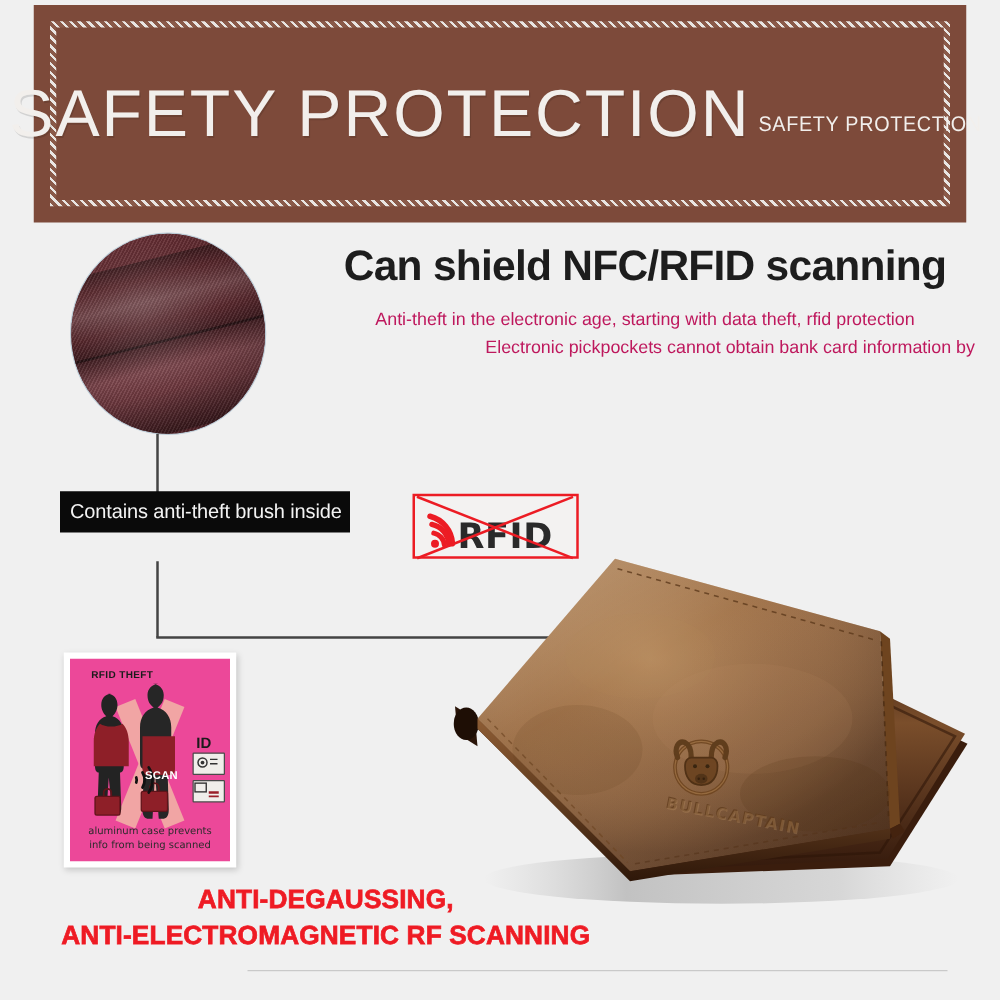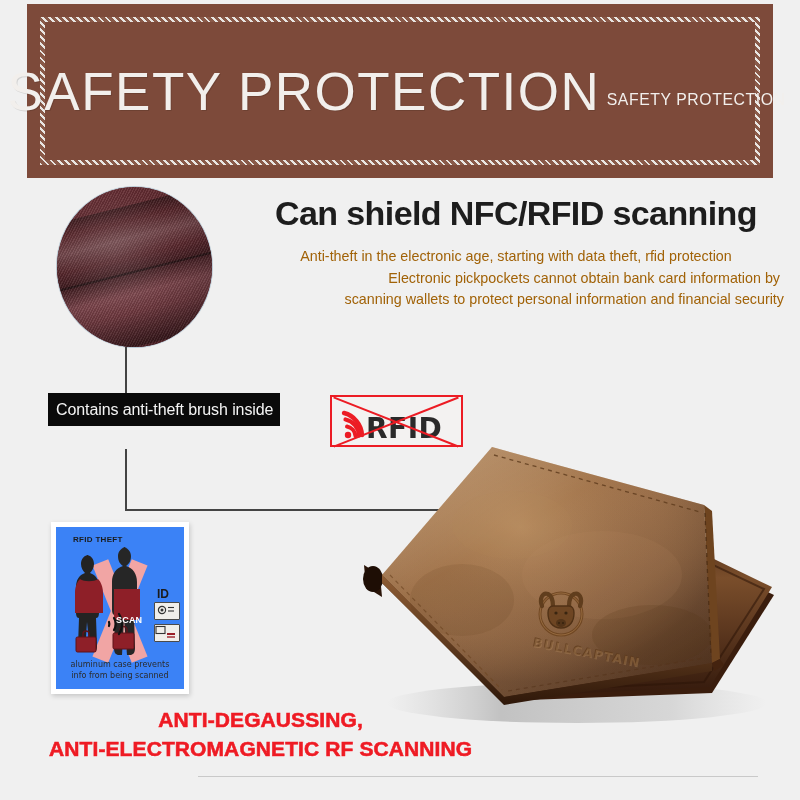--- a/index.html
+++ b/index.html
@@ -91,21 +91,21 @@
     color: #1d1d1d;
     font-weight: 700;
     line-height: 1.2;
     letter-spacing: -0.6px;
     margin-top: 1px;
     white-space: nowrap;
   }
   .para {
     margin-top: 12px;
     font-size: 14.3px;
-    color: #a16207;
+    color: #be185d;
     line-height: 1.52;
     font-weight: 400;
   }
   .para div { white-space: nowrap; }
   .para .l1 { text-align: center; }
   .para .l2 { text-align: right; padding-right: 4px;}
   .para .l3 { text-align: right; padding-right: 0px;}
 
   
   .fabric-circle {
@@ -266,21 +266,21 @@
     top: 522px;
     width: 138px;
     height: 172px;
     background: #ffffff;
     box-shadow: 1px 2px 5px rgba(0,0,0,0.18);
     overflow: hidden;
   }
   .theft-inner {
     position: absolute;
     left: 5px; top: 5px; right: 5px; bottom: 5px;
-    background: #3b82f6;
+    background: #ec4899;
     overflow: hidden;
   }
   .theft-title {
     position: absolute;
     left: 17px;
     top: 8px;
     font-size: 8px;
     font-weight: 700;
     color: #1b1b1b;
     letter-spacing: 0.3px;
@@ -401,21 +401,20 @@
         <div class="banner-sub">SAFETY PROTECTION</div>
       </div>
     </div>
   </div>
 
   <div class="headline-block">
     <div class="headline-2">Can shield NFC/RFID scanning</div>
     <div class="para">
       <div class="l1">Anti-theft in the electronic age, starting with data theft, rfid protection</div>
       <div class="l2">Electronic pickpockets cannot obtain bank card information by</div>
-      <div class="l3">scanning wallets to protect personal information and financial   security</div>
     </div>
   </div>
 
   <div class="fabric-circle">
     <div class="fabric-base"></div>
     <div class="fabric-fold-a"></div>
     <div class="fabric-fold-b"></div>
     <div class="fabric-weave"></div>
     <div class="fabric-tint"></div>
   </div>

